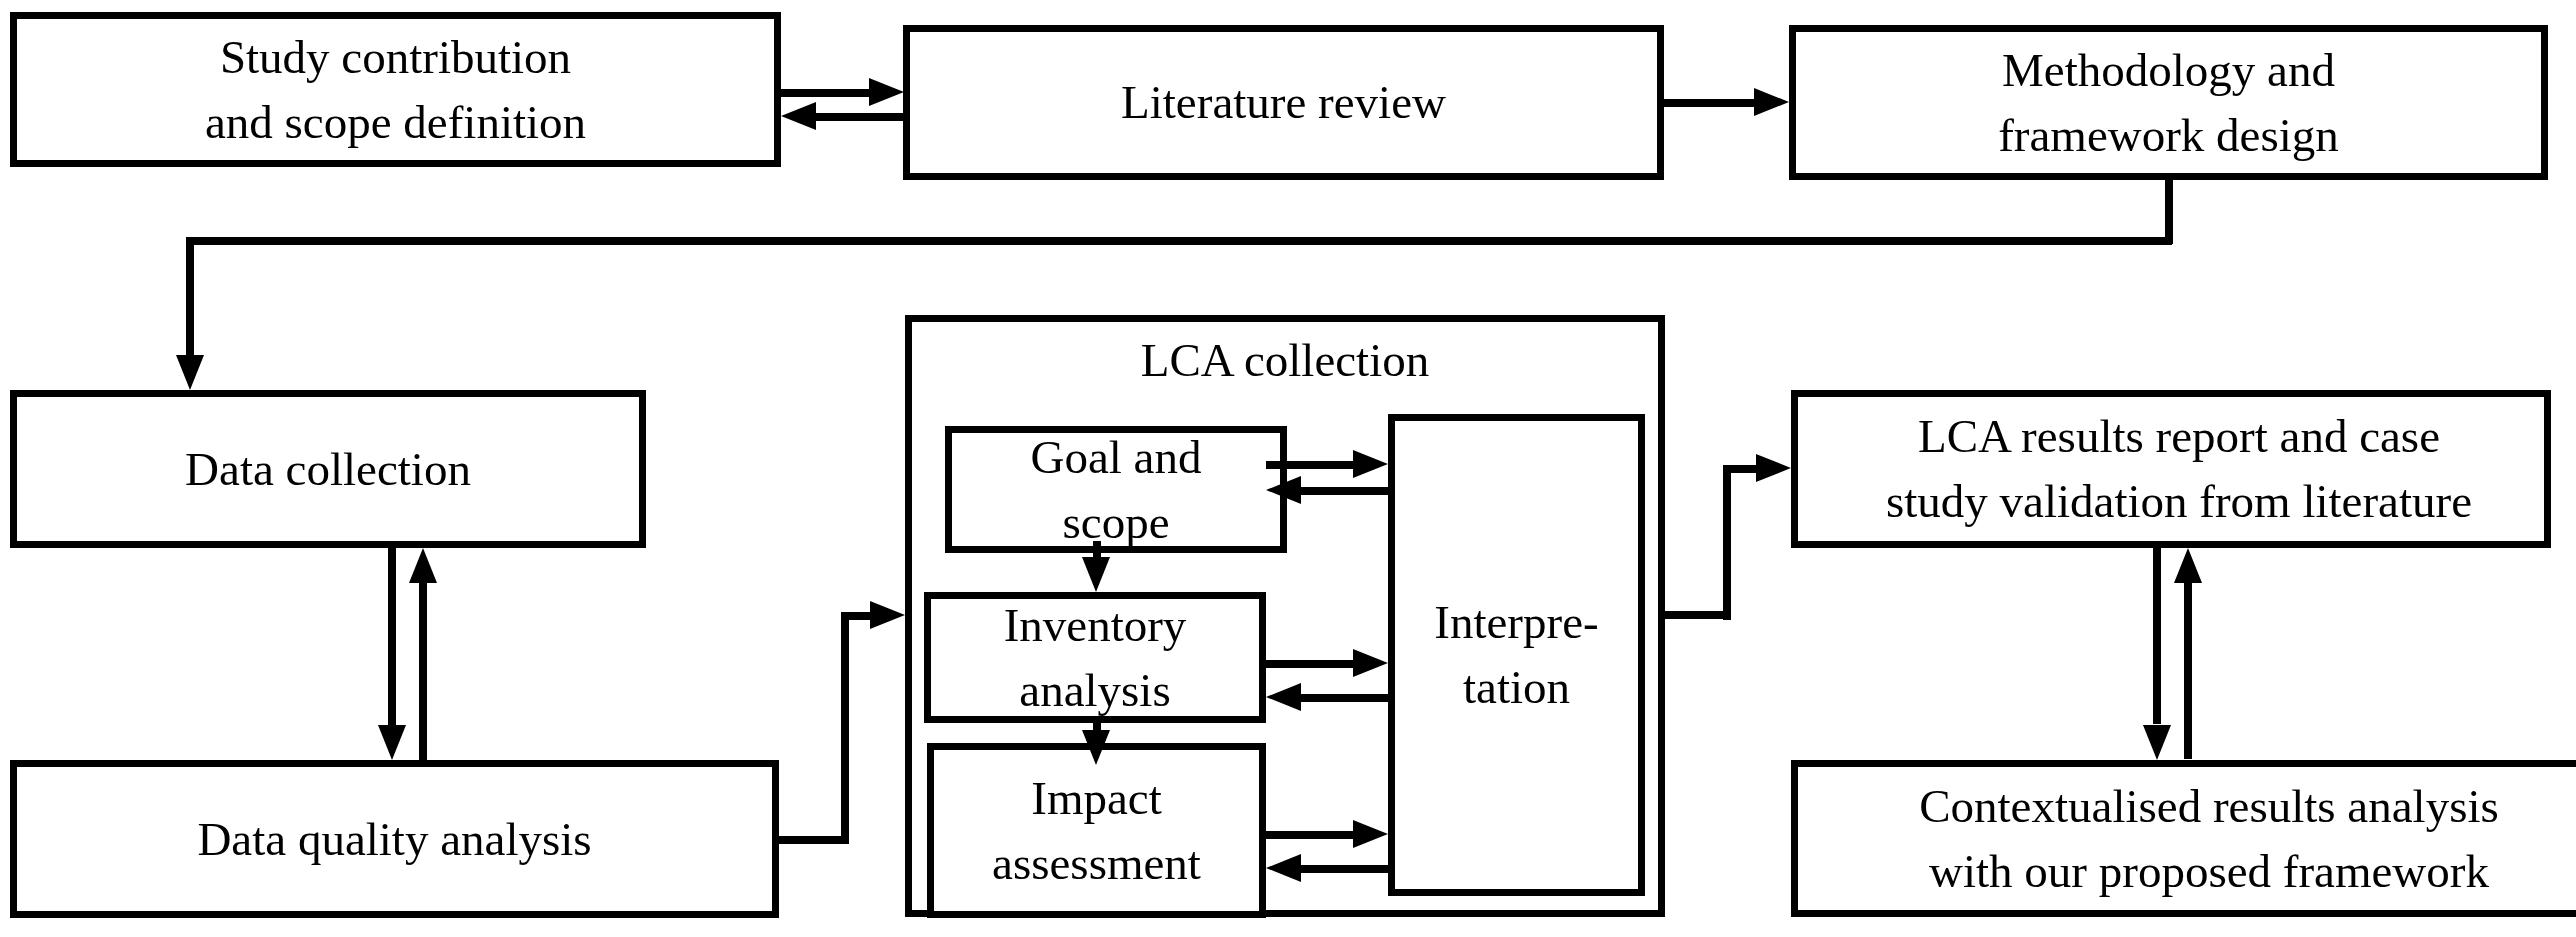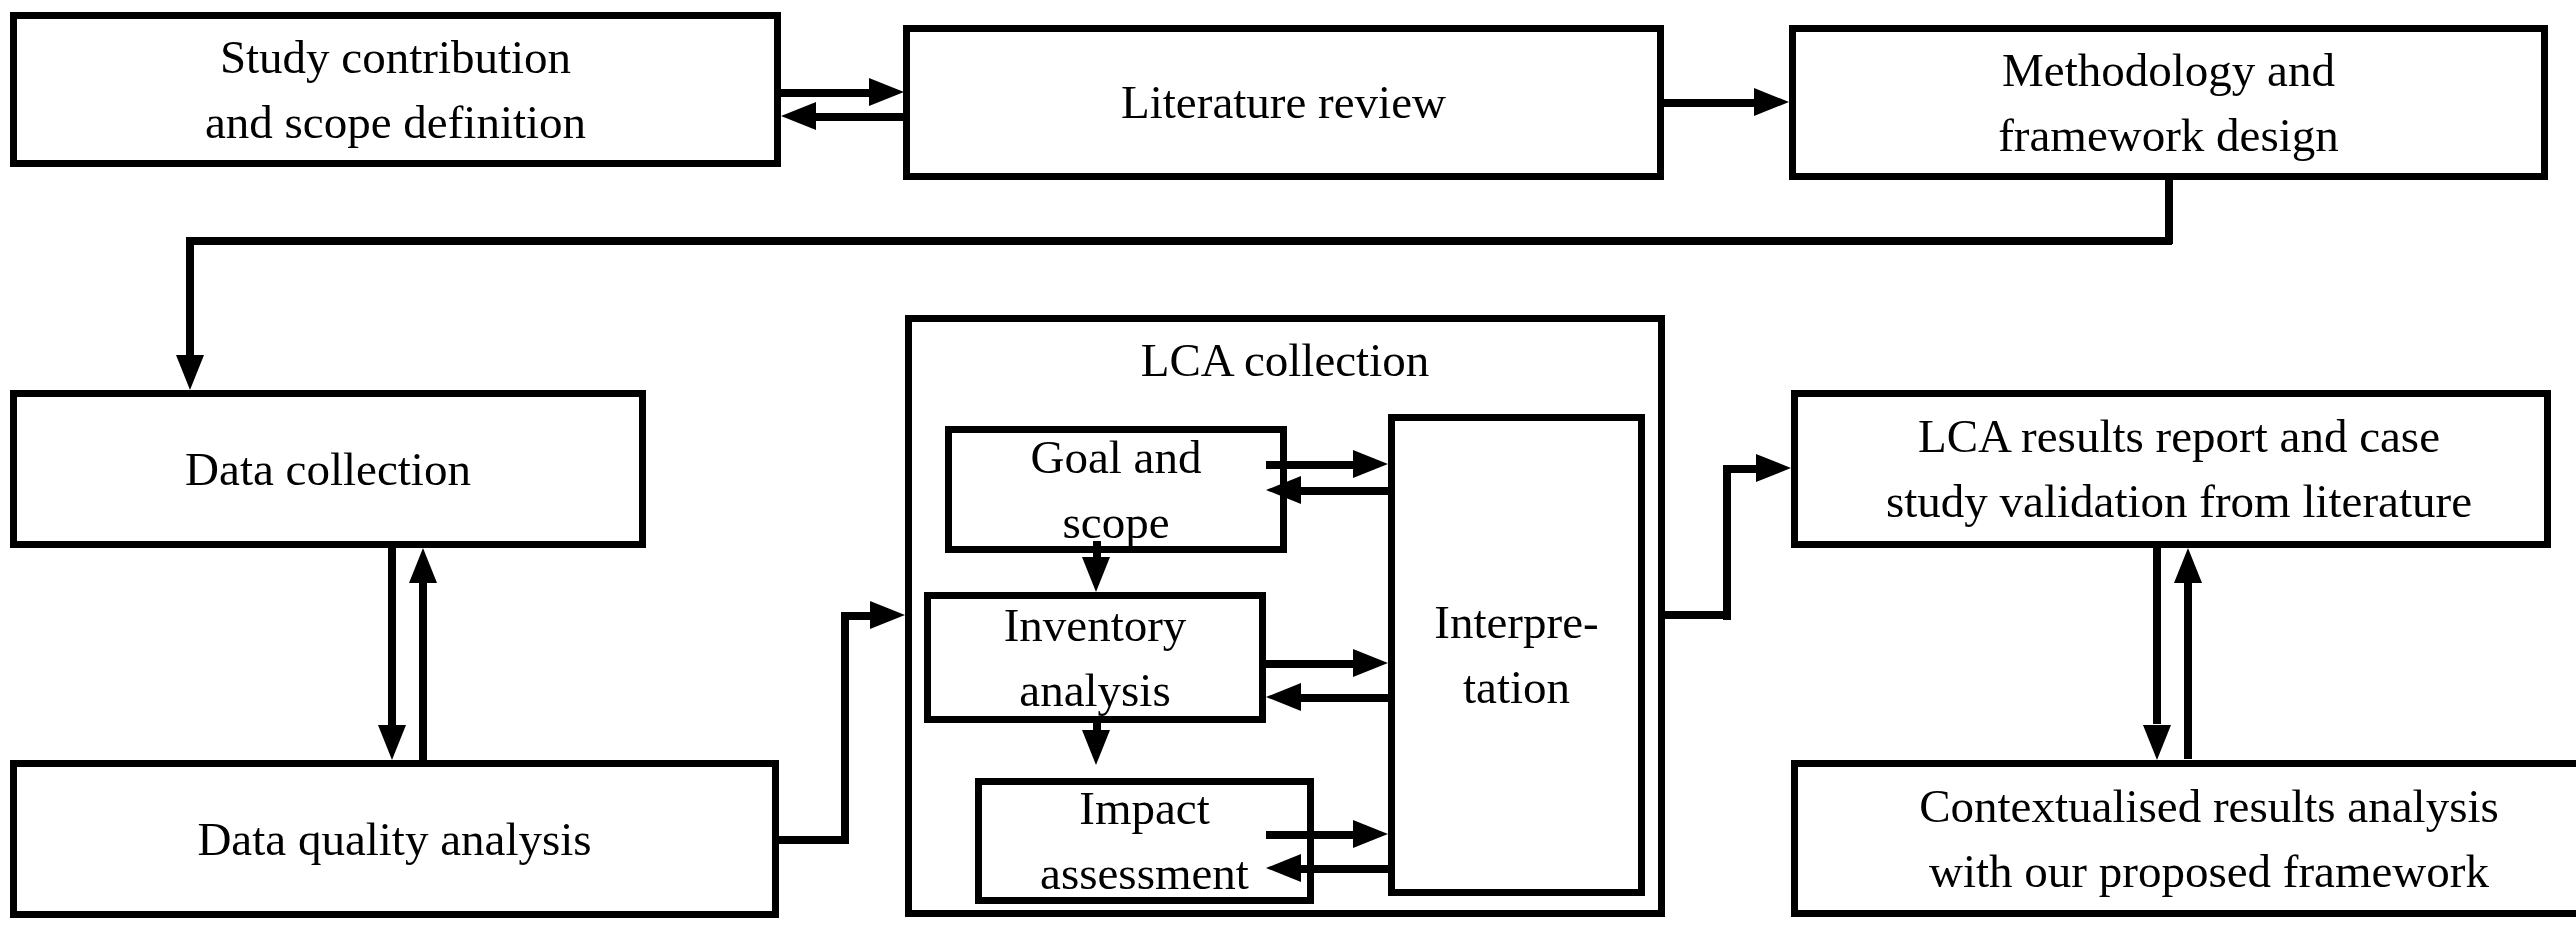--- a/index.html
+++ b/index.html
@@ -55,21 +55,21 @@
   <div class="hline" style="left:841px;top:612px;width:33px;height:7.8px;"></div>
   <div class="head head-right" style="left:870px;top:601px;"></div>
 
   <div class="container-box" style="left:905px;top:315px;width:760px;height:602px;"></div>
   <div class="title-text" style="left:905px;top:332px;width:760px;">LCA collection</div>
 
   <div class="box" style="left:924px;top:426px;width:342px;height:127px;margin-left:21px;">Goal and
 scope</div>
   <div class="box" style="left:924px;top:592px;width:342px;height:131px;">Inventory
 analysis</div>
-  <div class="box" style="left:927px;top:778px;width:339px;height:126px;margin-left:48px;">Impact
+  <div class="box" style="left:927px;top:743px;width:339px;height:175px;">Impact
 assessment</div>
   <div class="box" style="left:1388px;top:414px;width:257px;height:482px;">Interpre-
 tation</div>
 
   <div class="vline" style="left:1093px;top:541px;width:7.8px;height:20px;"></div>
   <div class="head head-down" style="left:1082px;top:557px;"></div>
 
   <div class="vline" style="left:1093px;top:722px;width:7.8px;height:11.7px;"></div>
   <div class="head head-down" style="left:1082px;top:730px;"></div>
 

